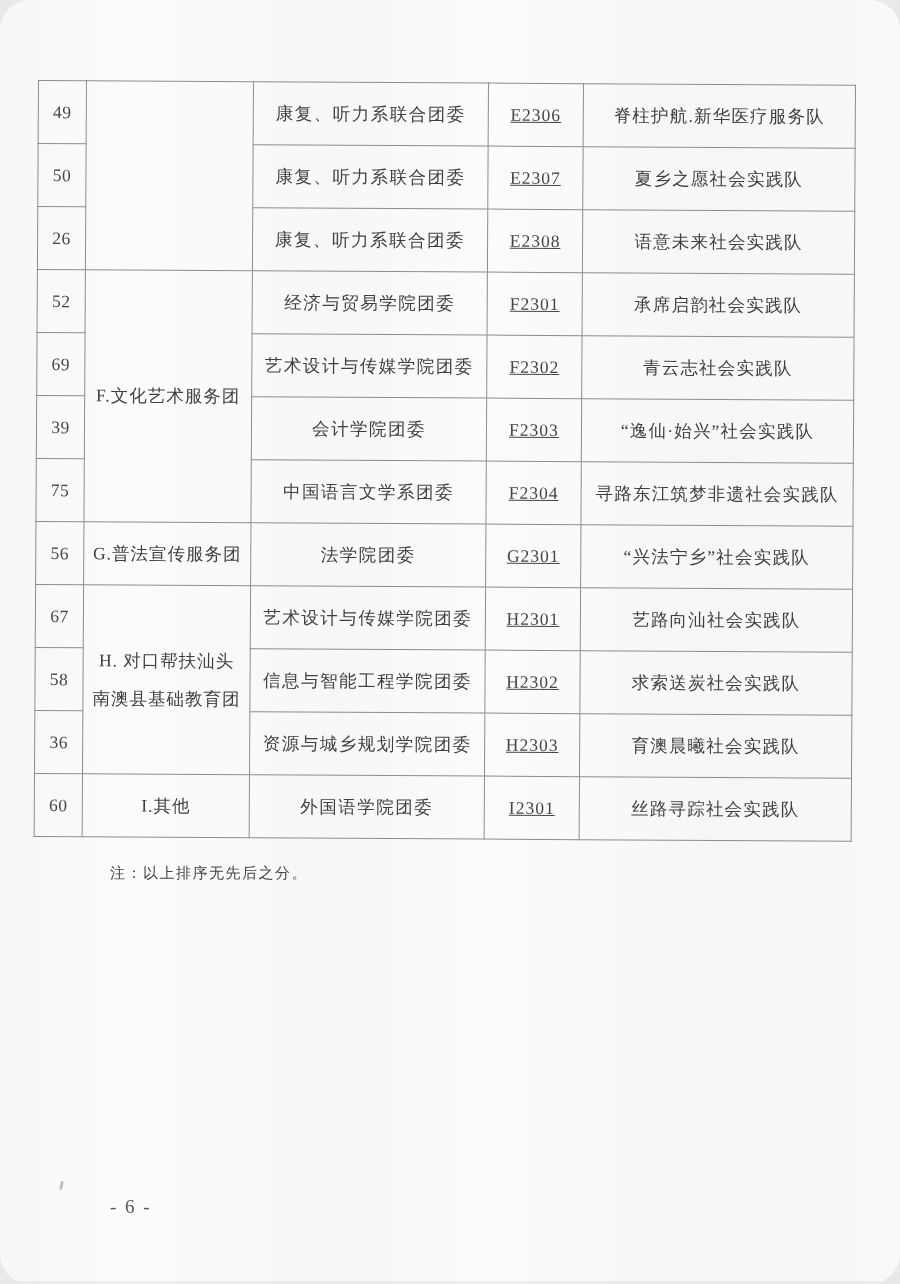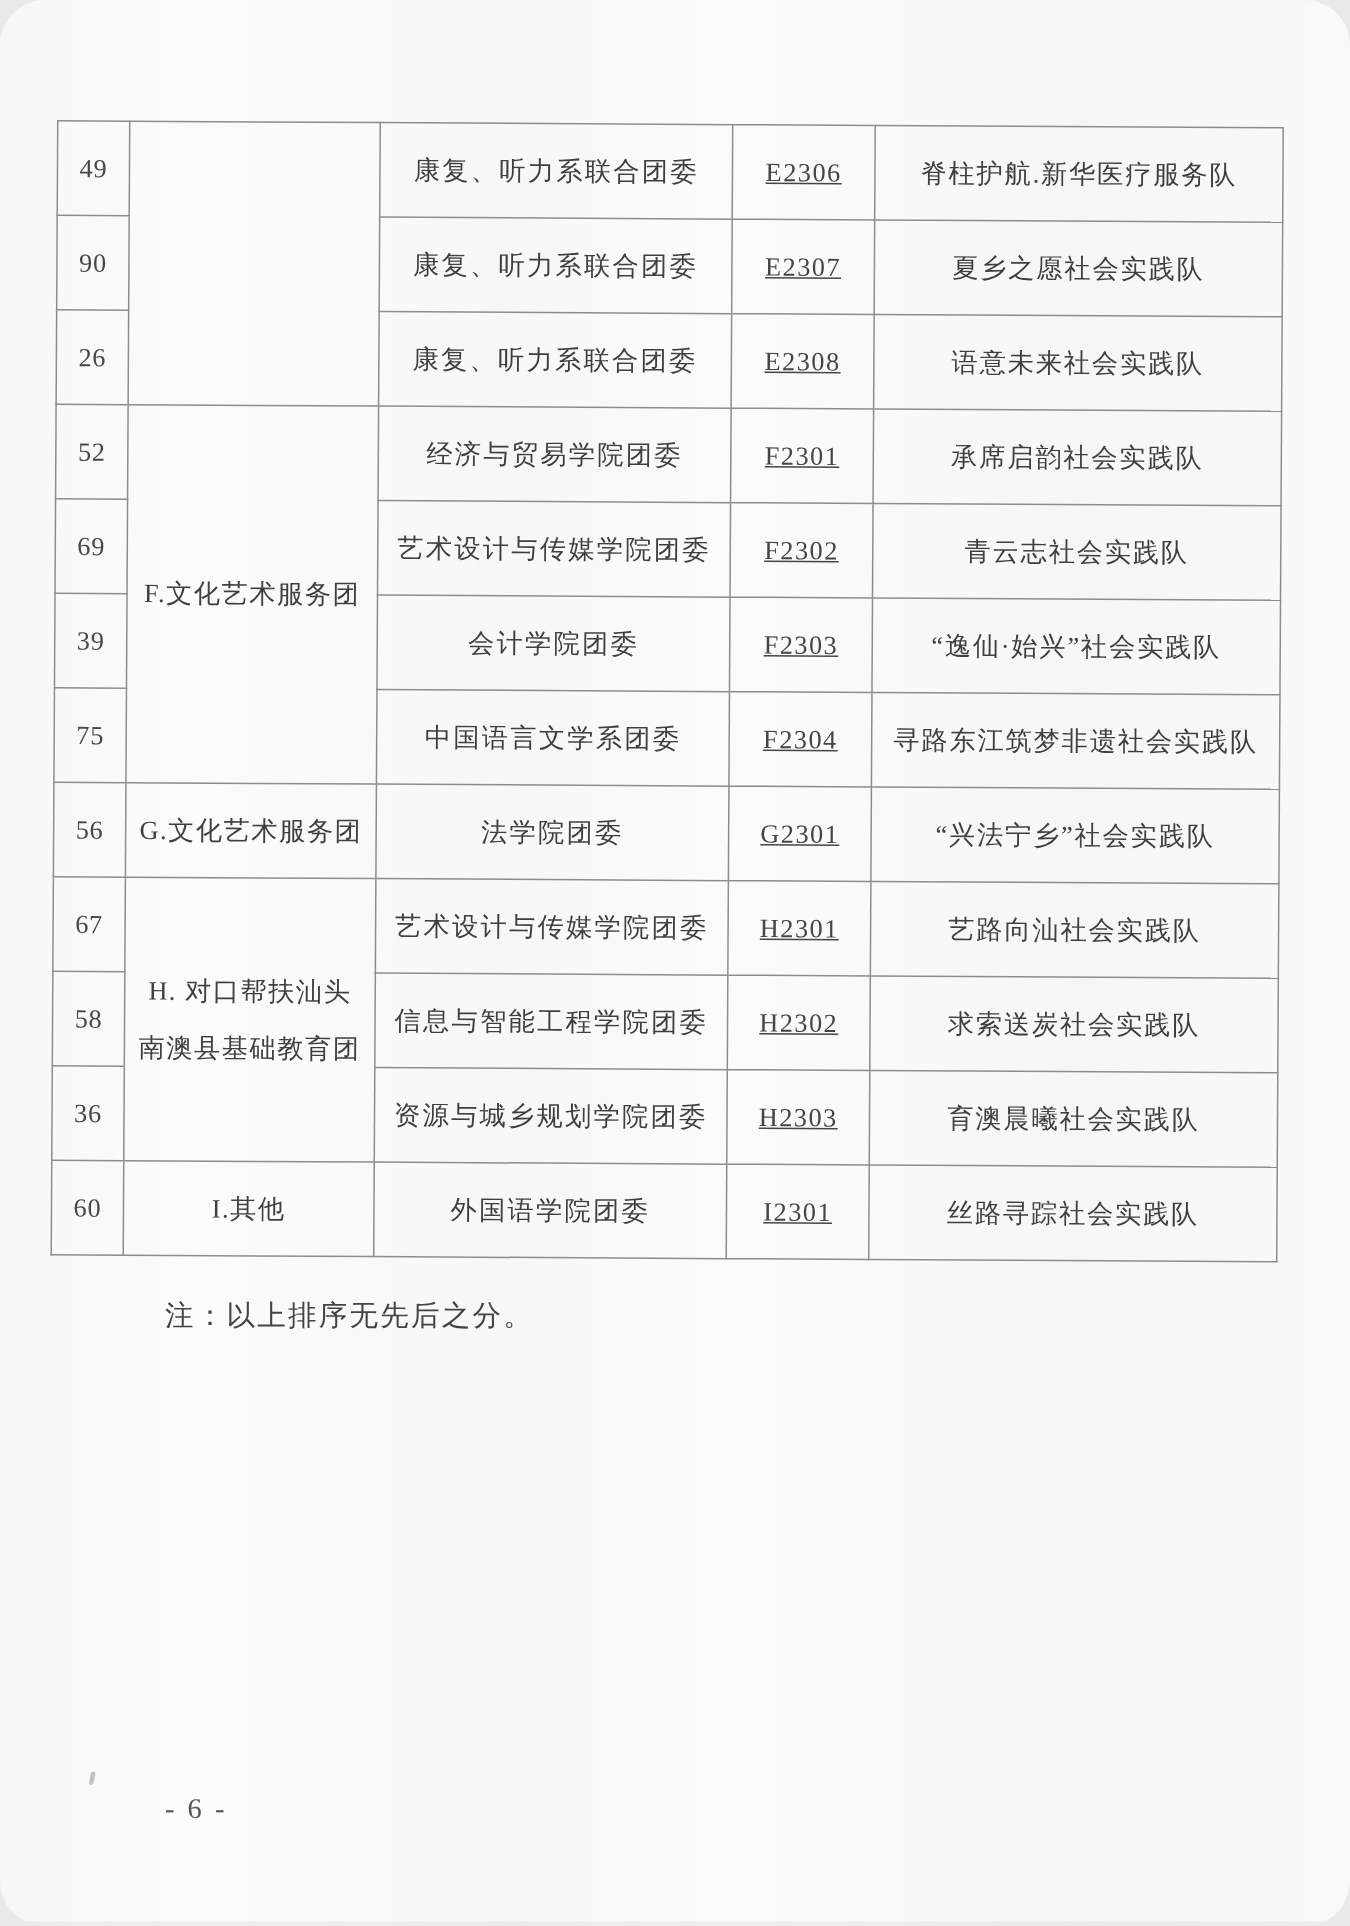--- a/index.html
+++ b/index.html
@@ -30,21 +30,21 @@
     padding:0 4px;
     overflow:hidden;
   }
   .c-no{font-size:17px;letter-spacing:0.5px;color:#474747;}
   .c-group{letter-spacing:1px;white-space:pre-line;line-height:2.2;}
   .c-college{letter-spacing:1.5px;}
   .c-code{letter-spacing:1px;color:#454545;text-decoration:underline;}
   .c-team{letter-spacing:1.2px;}
   .note{
     position:absolute;left:110px;top:864px;
-    font-size:19px;letter-spacing:1.5px;color:#444;
+    font-size:15px;letter-spacing:1.5px;color:#444;
   }
   .pageno{
     position:absolute;left:110px;top:1196px;
     font-size:19px;letter-spacing:2px;color:#555;
   }
   .speck{
     position:absolute;left:60px;top:1181px;width:3px;height:9px;
     background:rgba(90,90,90,0.35);border-radius:2px;transform:rotate(12deg);
   }
   .bottom-shade{
@@ -67,21 +67,21 @@
     </colgroup>
     <tbody>
       <tr>
         <td class="c-no">49</td>
         <td class="c-group" rowspan="3"></td>
         <td class="c-college">康复、听力系联合团委</td>
         <td class="c-code">E2306</td>
         <td class="c-team">脊柱护航.新华医疗服务队</td>
       </tr>
       <tr>
-        <td class="c-no">90</td>
+        <td class="c-no">50</td>
         <td class="c-college">康复、听力系联合团委</td>
         <td class="c-code">E2307</td>
         <td class="c-team">夏乡之愿社会实践队</td>
       </tr>
       <tr>
         <td class="c-no">26</td>
         <td class="c-college">康复、听力系联合团委</td>
         <td class="c-code">E2308</td>
         <td class="c-team">语意未来社会实践队</td>
       </tr>
@@ -105,21 +105,21 @@
         <td class="c-team">“逸仙·始兴”社会实践队</td>
       </tr>
       <tr>
         <td class="c-no">75</td>
         <td class="c-college">中国语言文学系团委</td>
         <td class="c-code">F2304</td>
         <td class="c-team">寻路东江筑梦非遗社会实践队</td>
       </tr>
       <tr>
         <td class="c-no">56</td>
-        <td class="c-group">G.文化艺术服务团</td>
+        <td class="c-group">G.普法宣传服务团</td>
         <td class="c-college">法学院团委</td>
         <td class="c-code">G2301</td>
         <td class="c-team">“兴法宁乡”社会实践队</td>
       </tr>
       <tr>
         <td class="c-no">67</td>
         <td class="c-group" rowspan="3">H. 对口帮扶汕头
 南澳县基础教育团</td>
         <td class="c-college">艺术设计与传媒学院团委</td>
         <td class="c-code">H2301</td>

